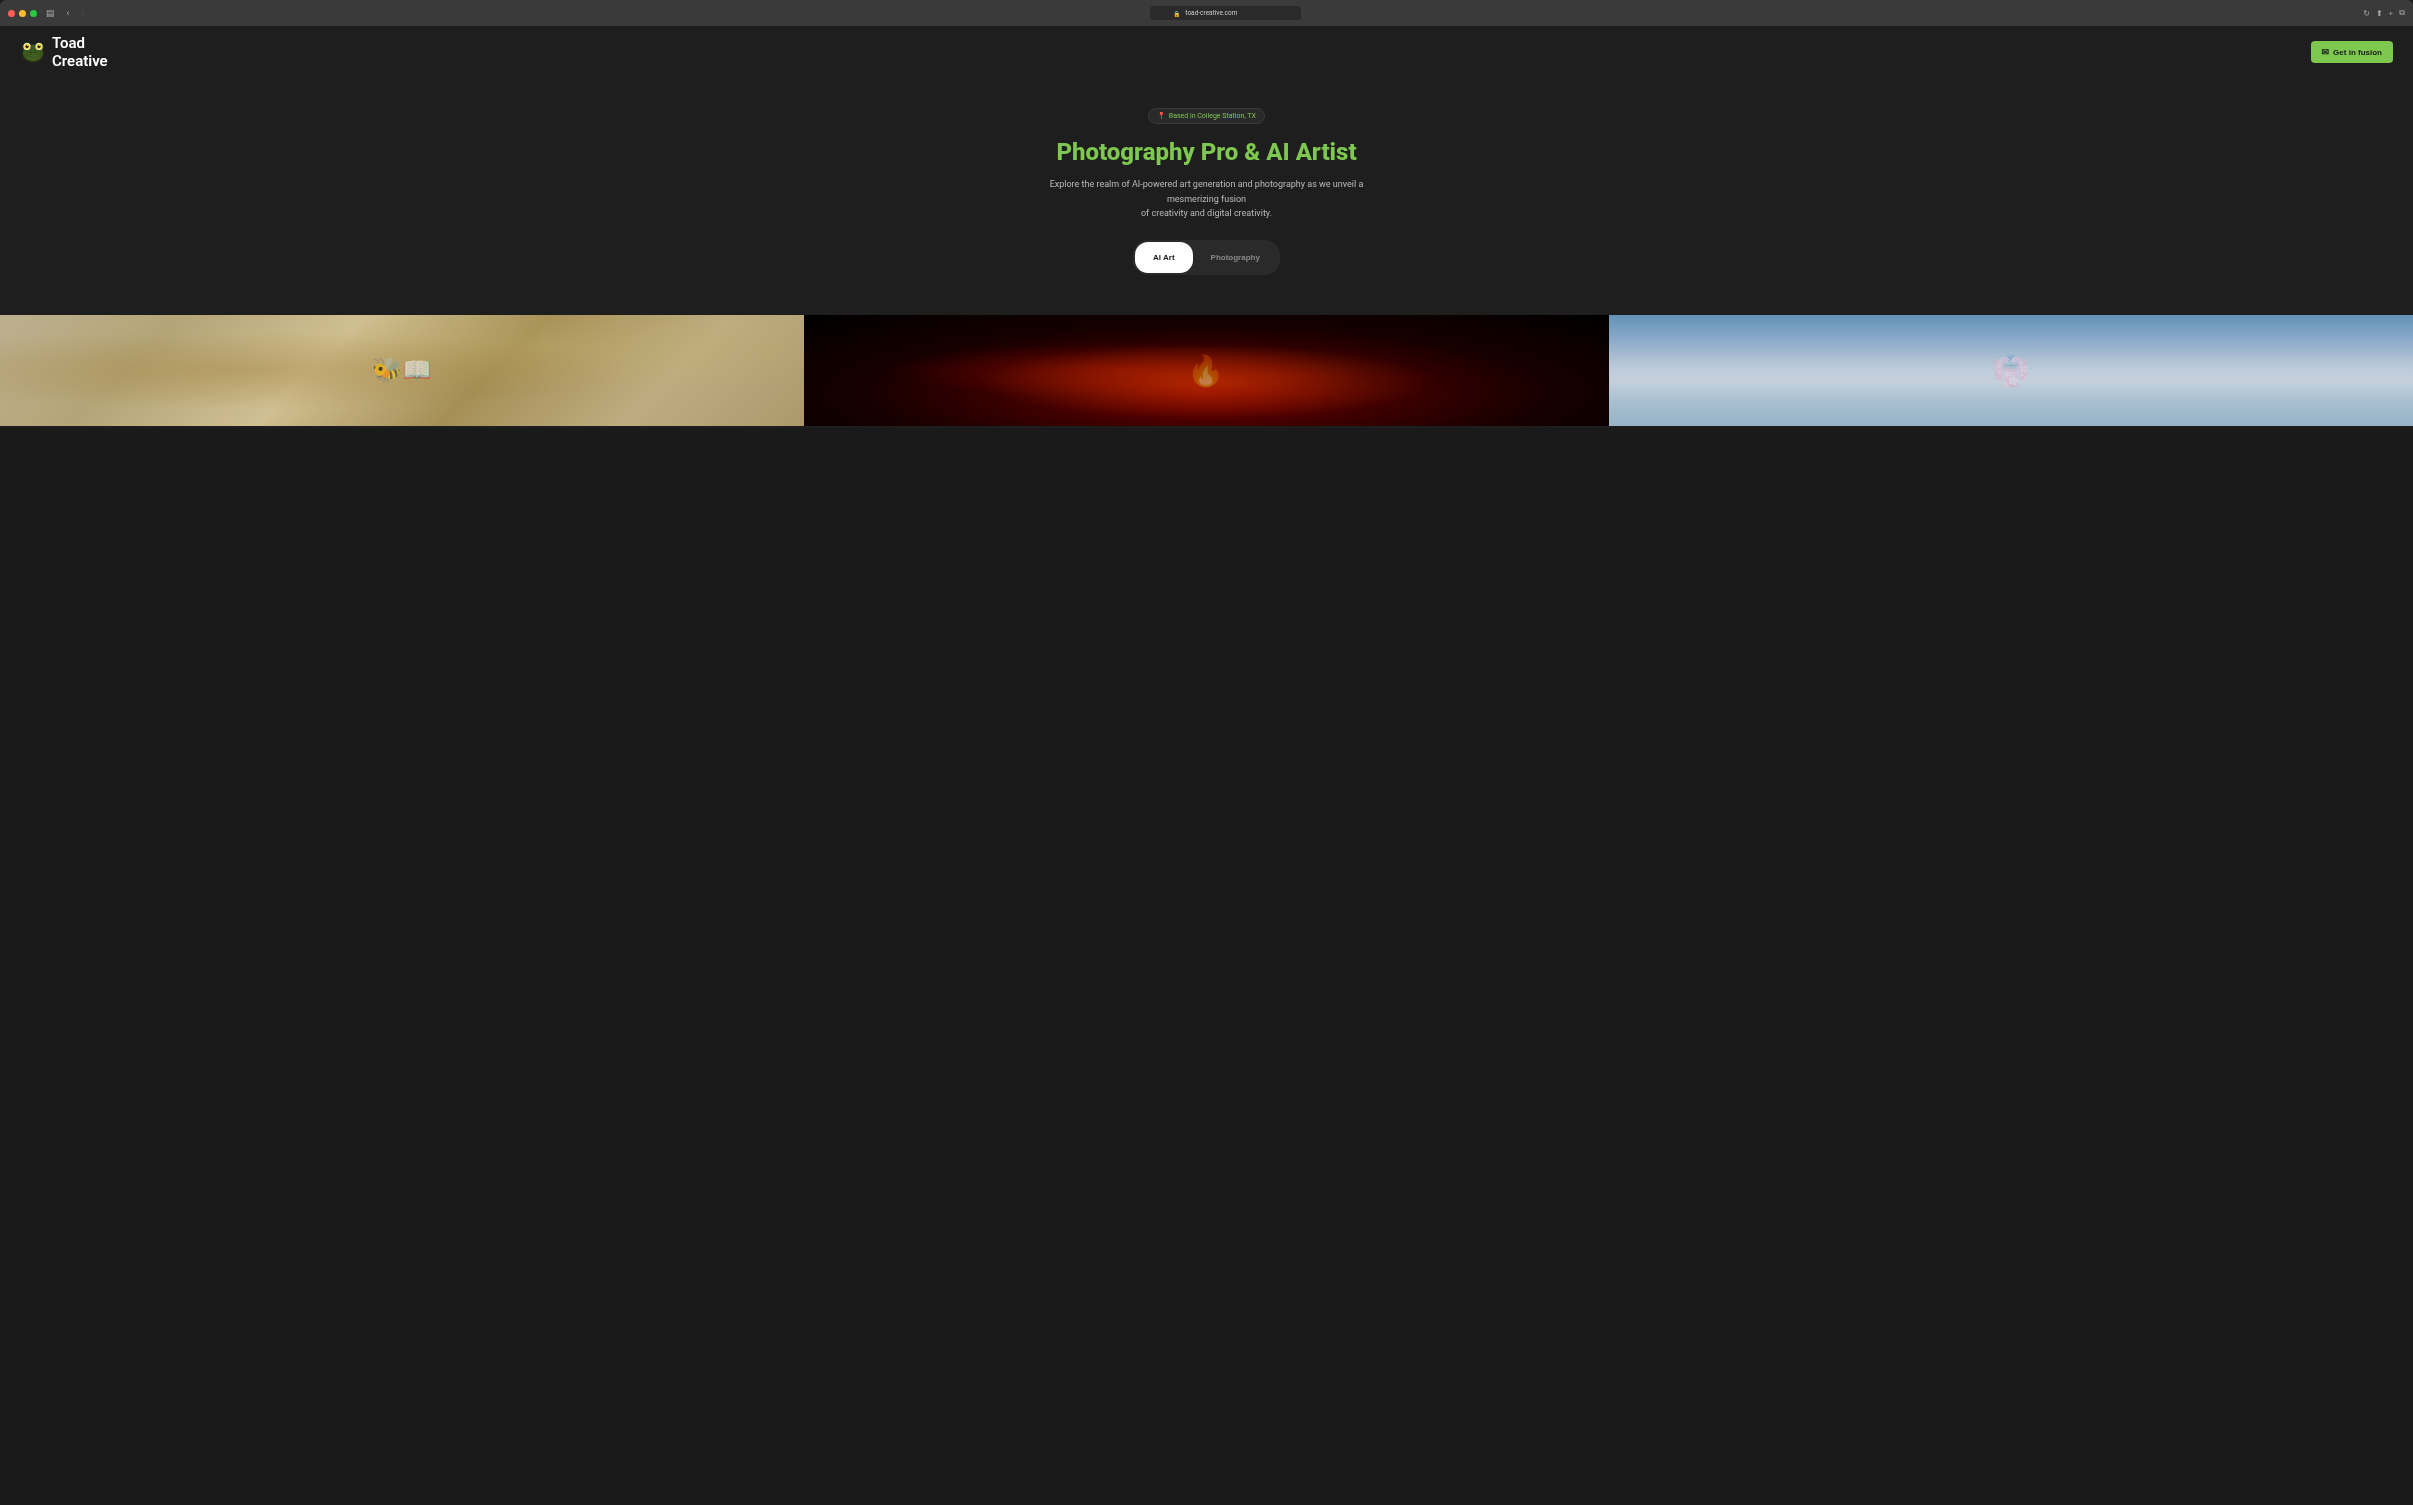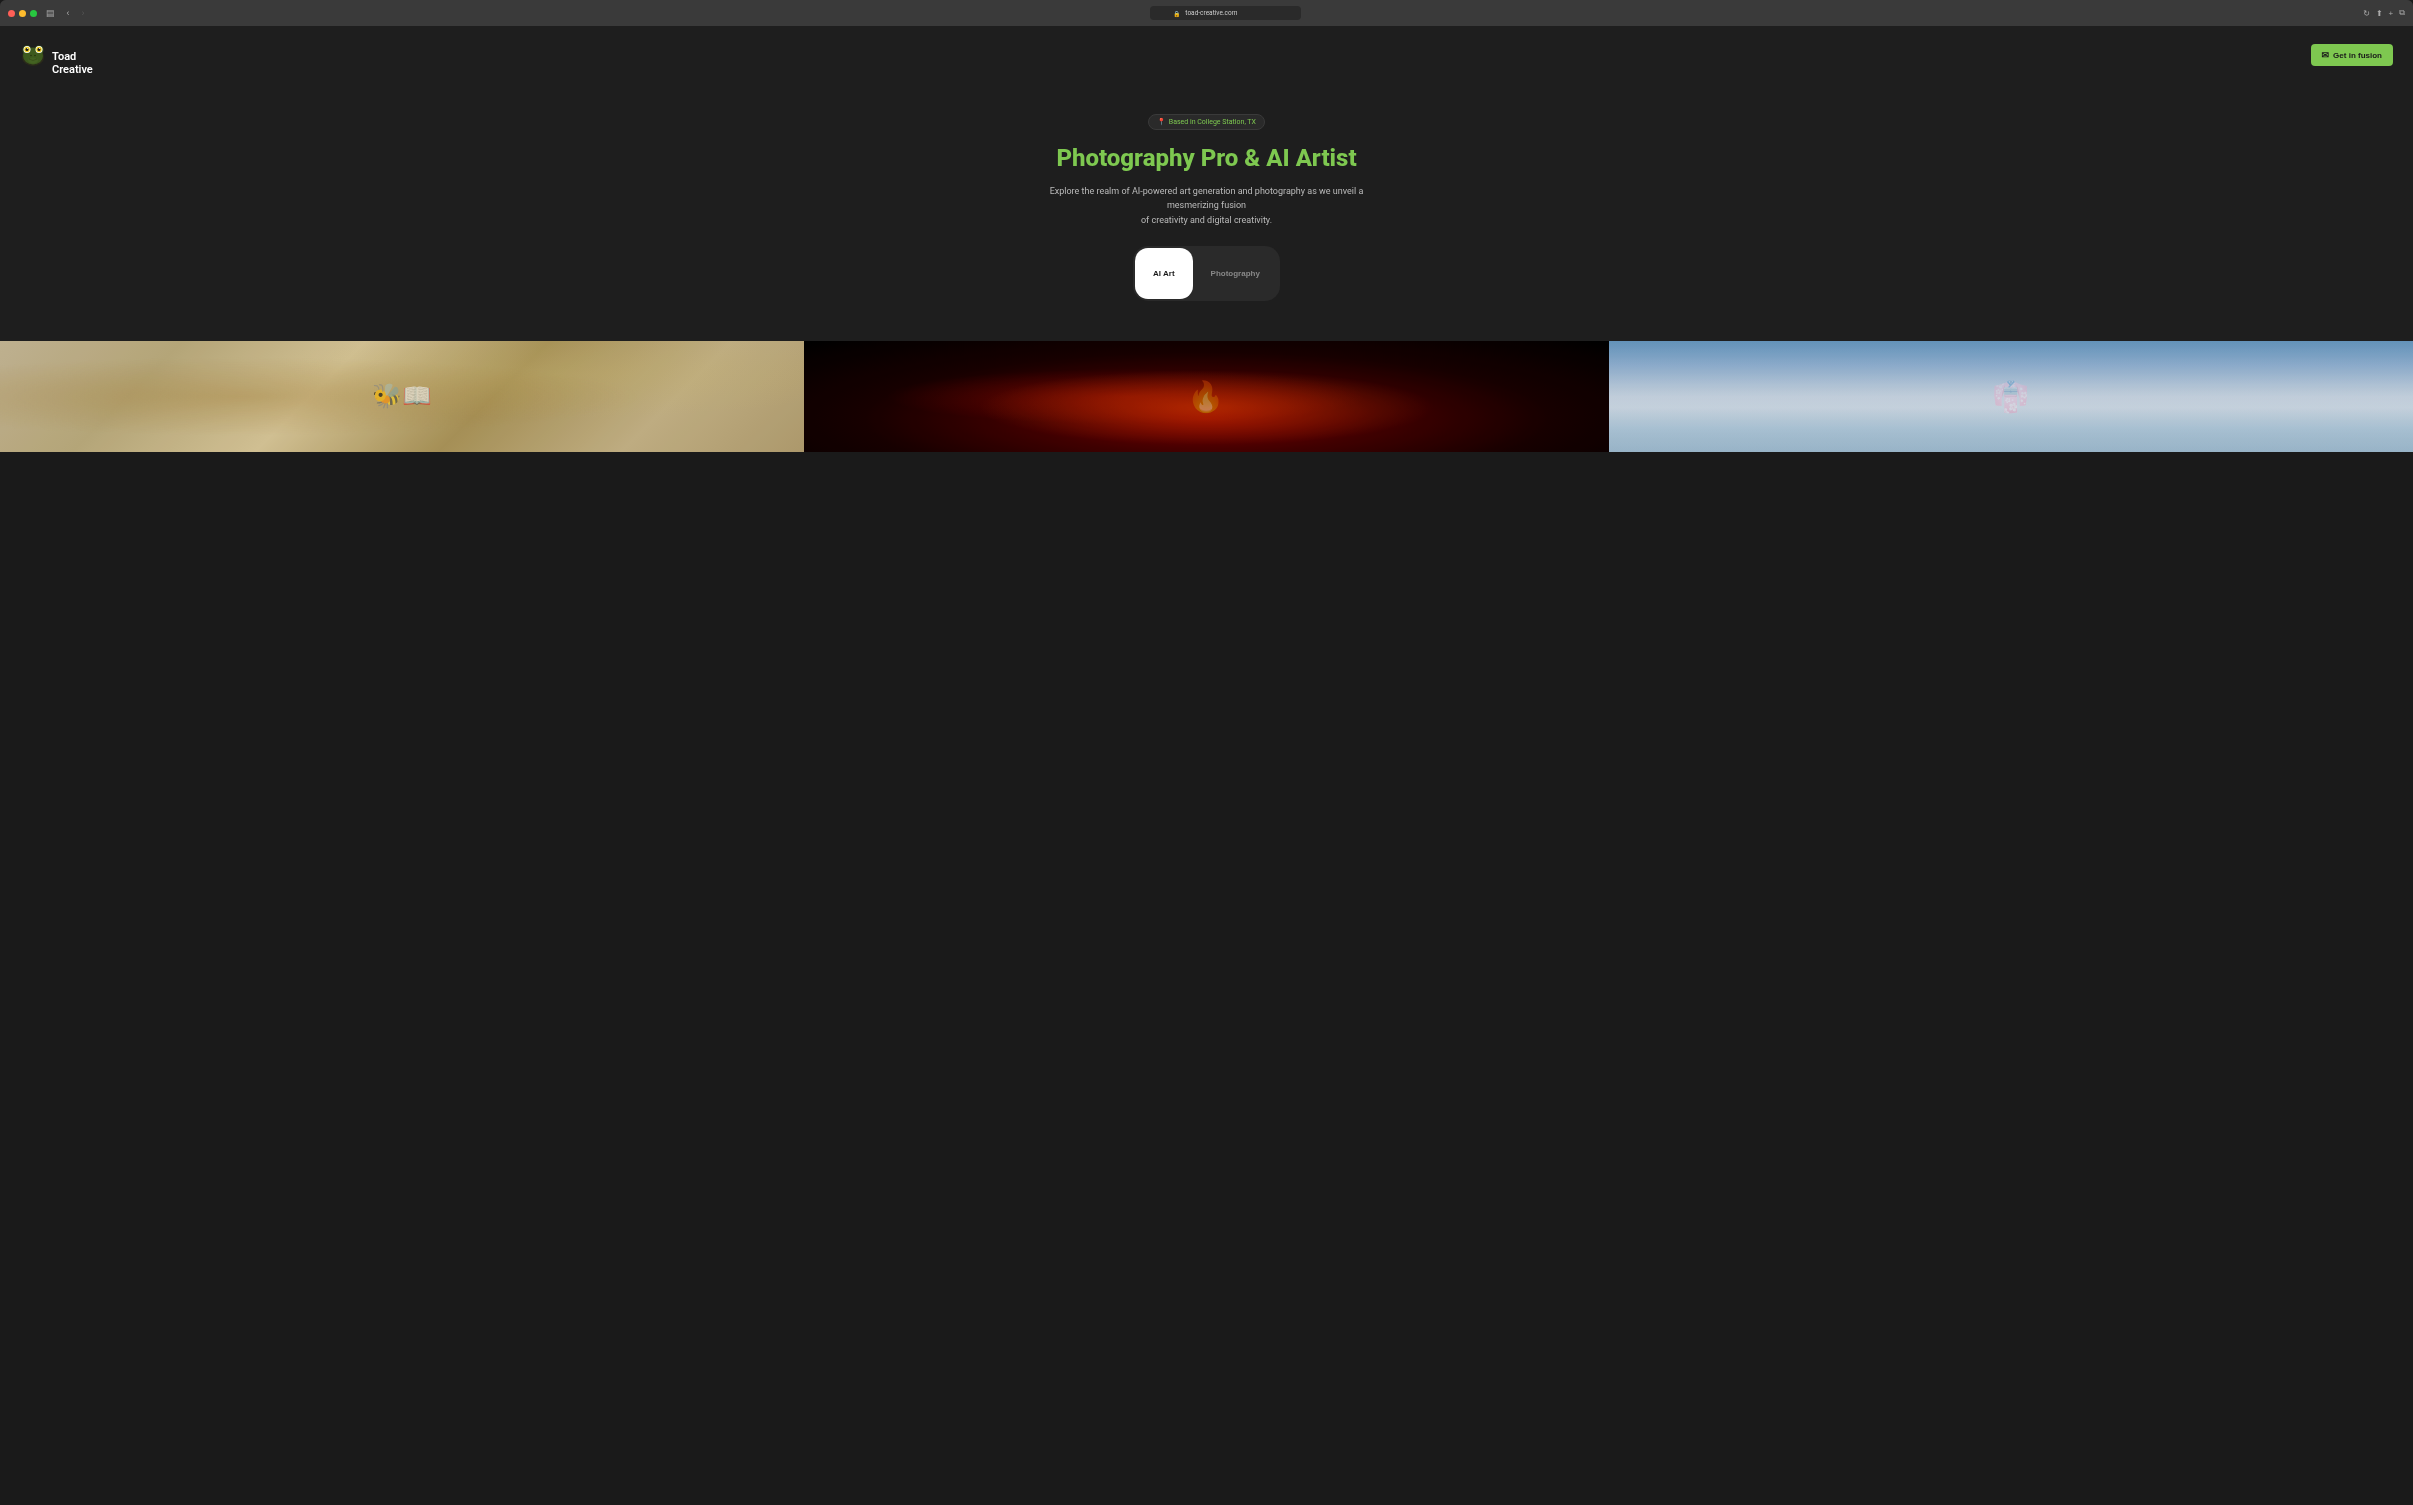--- a/index.html
+++ b/index.html
@@ -130,25 +130,24 @@
       color: #fff;
     }
 
     .logo-icon {
       width: 26px;
       height: 26px;
       position: relative;
     }
 
     .logo-text {
-      font-size: 11px;
+      font-size: 15px;
       font-weight: 600;
       color: #fff;
       line-height: 1.2;
-      margin-top: 16px;
     }
 
     .get-in-touch-btn {
       display: flex;
       align-items: center;
       gap: 4px;
       background: #7ec850;
       color: #1a1a1a;
       border: none;
       border-radius: 4px;
@@ -210,21 +209,21 @@
     .tab-switcher {
       display: flex;
       align-items: center;
       background: #2a2a2a;
       border-radius: 15px;
       padding: 2px;
       margin-bottom: 20px;
     }
 
     .tab-btn {
-      padding: 21px 18px;
+      padding: 11px 18px;
       border-radius: 13px;
       border: none;
       font-size: 8px;
       font-weight: 600;
       cursor: pointer;
       transition: all 0.2s;
     }
 
     .tab-btn.active {
       background: #fff;

